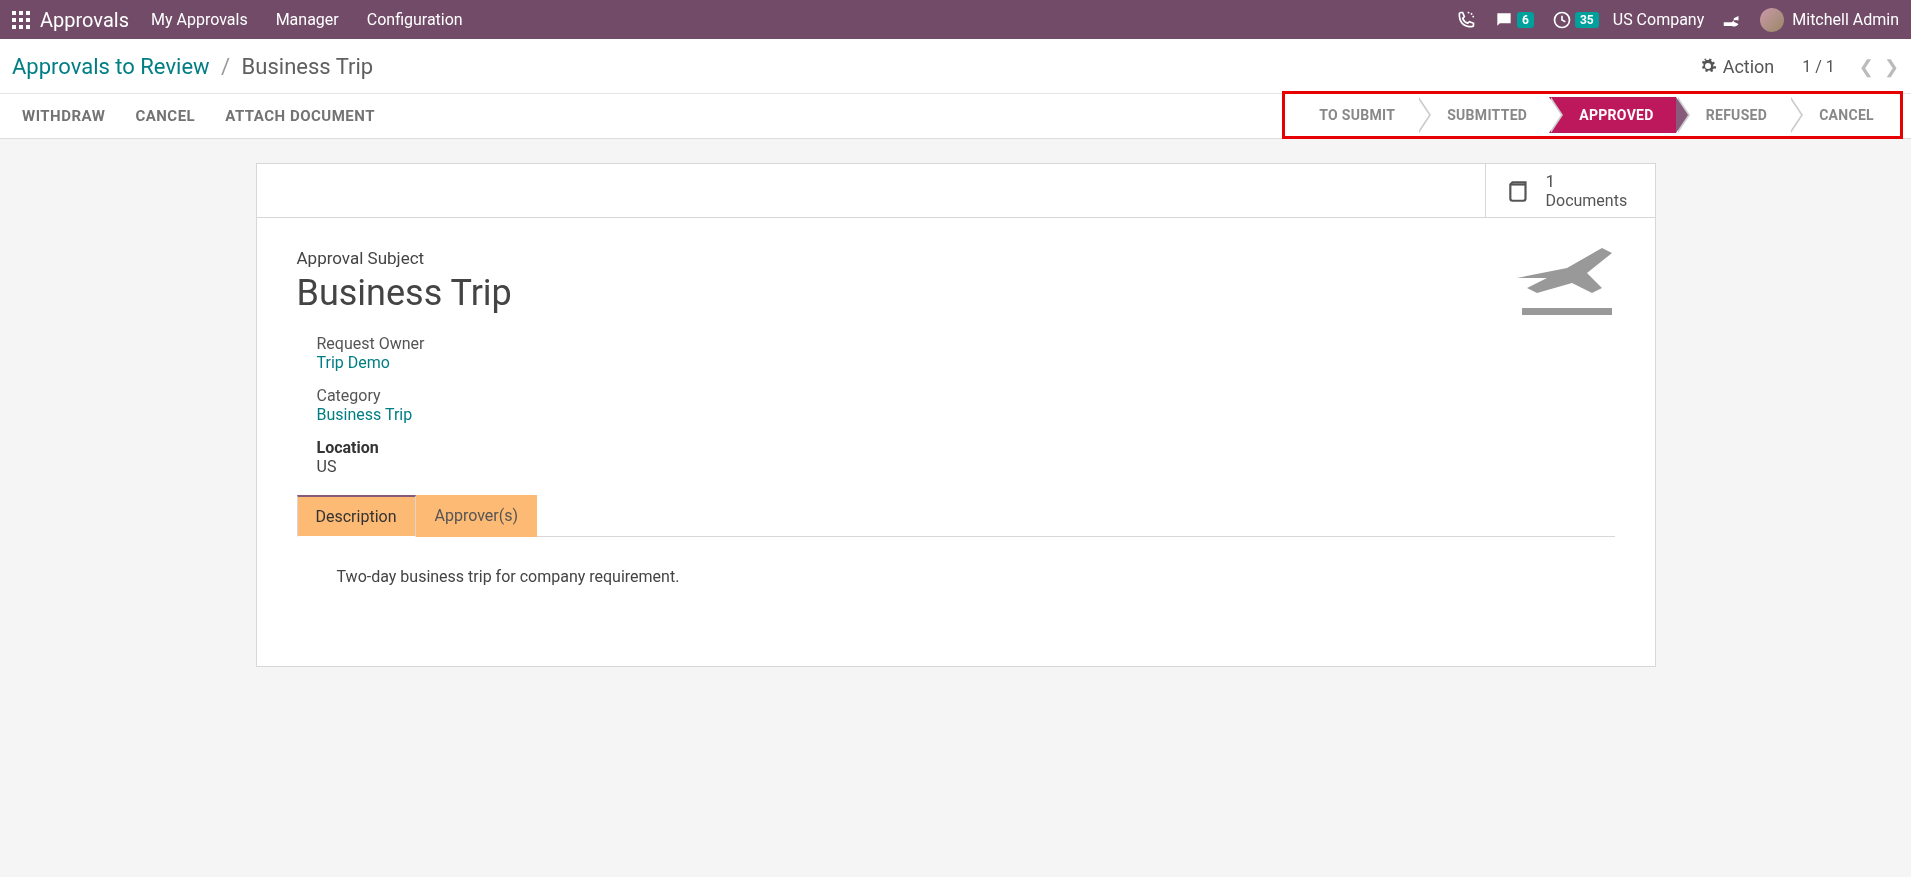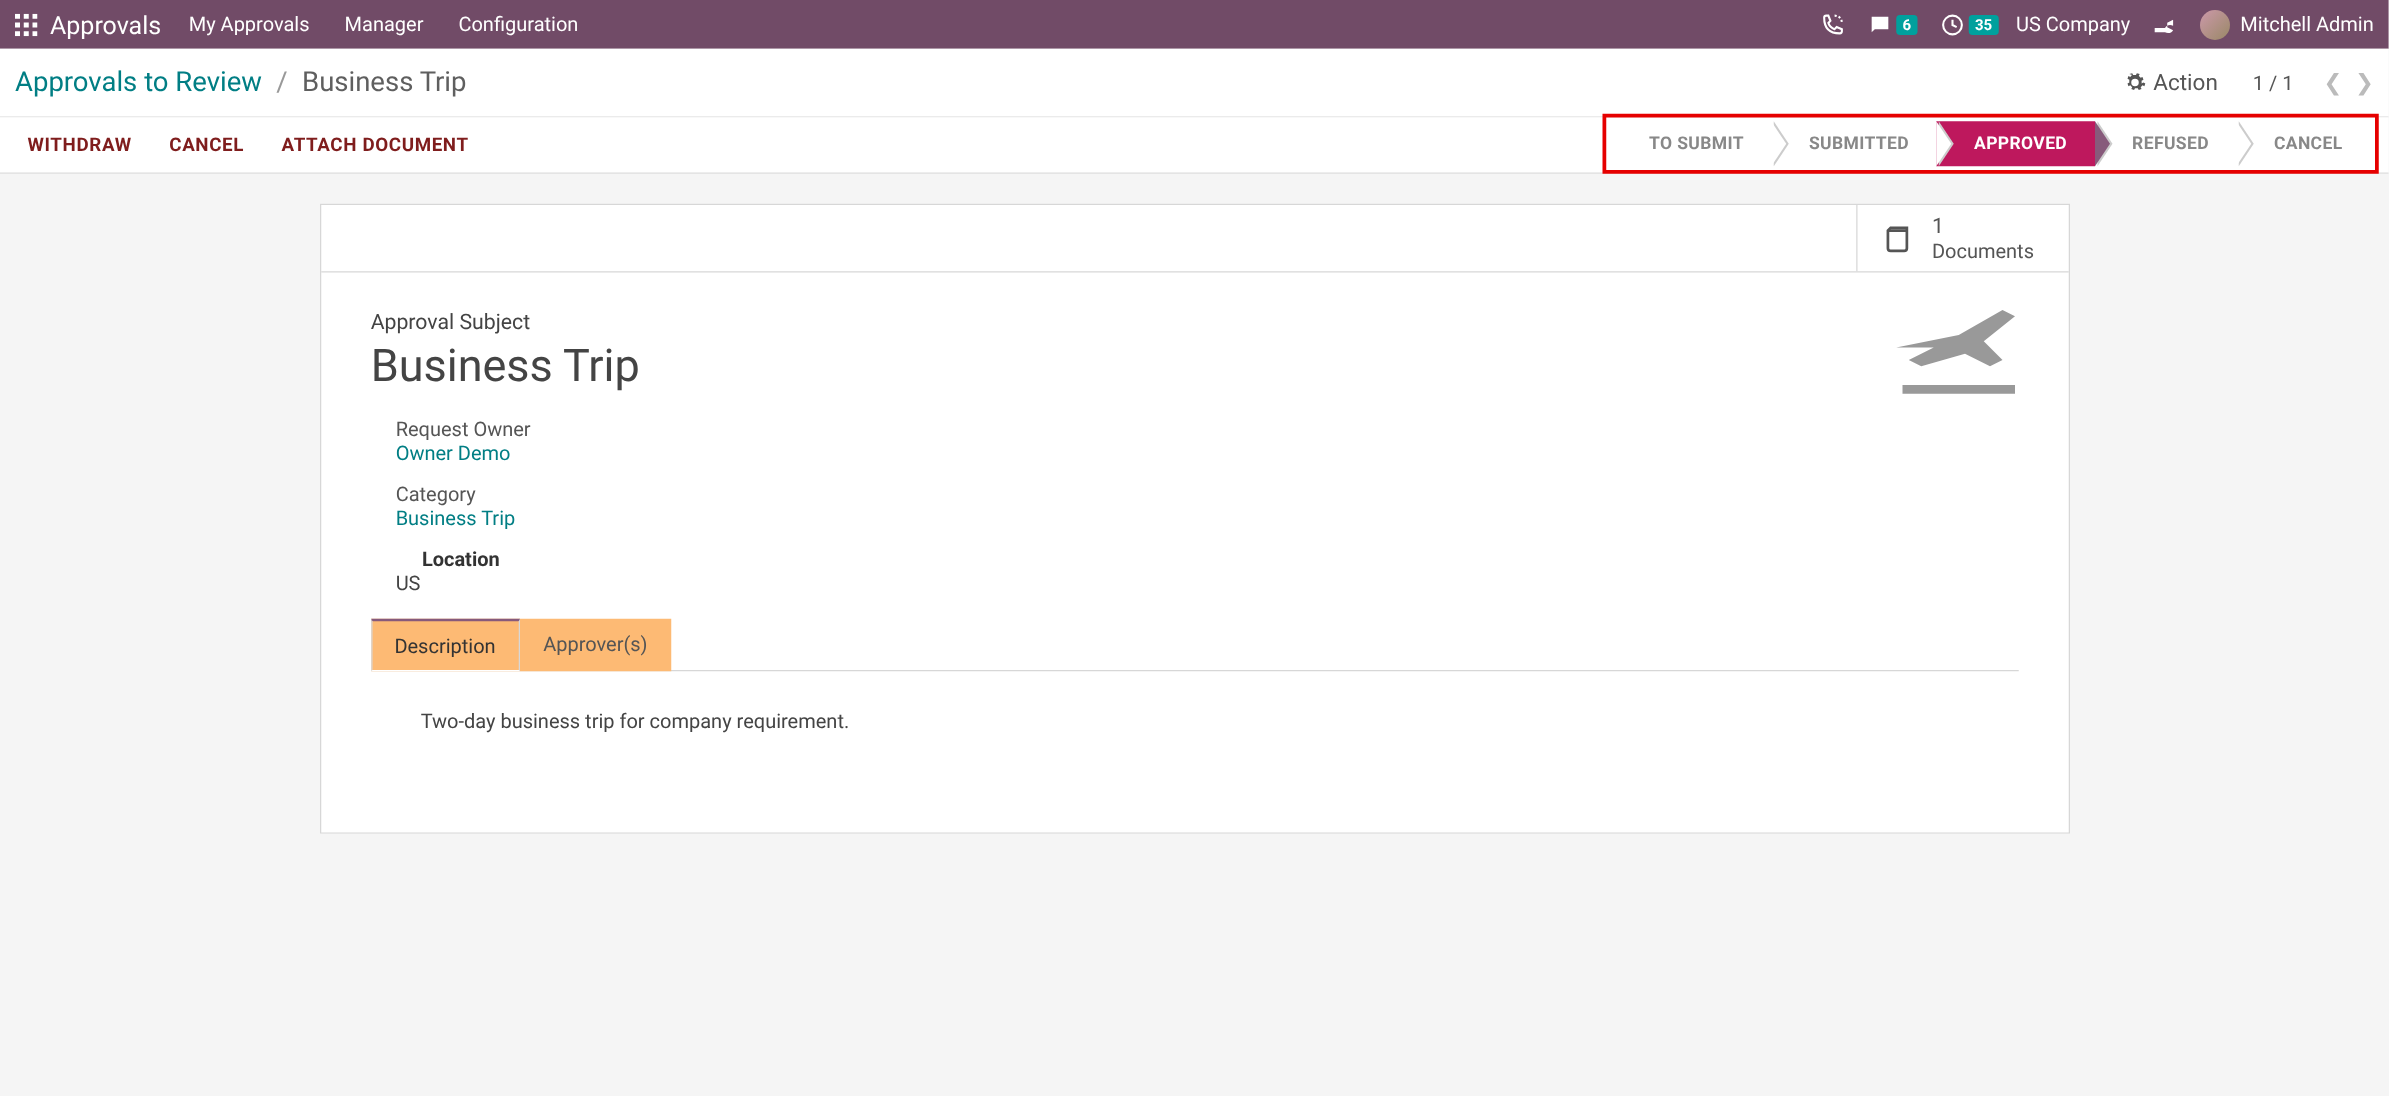--- a/index.html
+++ b/index.html
@@ -84,21 +84,21 @@
   .actionrow {
     background:#fff;
     height:45px;
     border-bottom: 1px solid #dcdcdc;
     display:flex;
     align-items:center;
     padding: 0 22px 0 22px;
     position:relative;
   }
   .act-btn {
-    color:#7f1d1d;
+    color:#737373;
     font-weight:700;
     letter-spacing:0.5px;
     font-size:15px;
     margin-right:30px;
     cursor:pointer;
   }
   .statusbar-wrapper {
     position:absolute;
     right:8px;
     top:-3px;
@@ -190,21 +190,21 @@
   .field-row {
     display:flex; align-items:flex-start;
     margin-bottom:14px;
     padding-left:20px;
     flex-direction:column;
   }
   .field-label {
     width:130px;
     font-size:16px; color:#555;
   }
-  .field-label.bold { font-weight:700; color:#333;margin-left:21px; }
+  .field-label.bold { font-weight:700; color:#333; }
   .field-value {
     font-size:16px; color:#444;
   }
   .field-value .link { color:#017e84; cursor:pointer; }
   .period-sub { display:flex; margin-bottom:8px; }
   .period-sub .plab { width:46px; color:#555; }
 
   
   .tabs {
     display:flex;
@@ -340,21 +340,21 @@
         <path d="M10 40 L60 30 L95 10 L105 15 L80 35 L95 50 L85 55 L65 45 L30 55 L20 50 L40 40 Z"></path>
         <rect x="15" y="70" width="90" height="7"></rect>
       </svg>
     </div>
 
     <div class="subject-label">Approval Subject</div>
     <div class="subject-value">Business Trip</div>
 
     <div class="field-row">
       <div class="field-label">Request Owner</div>
-      <div class="field-value"><span class="link">Owner Demo</span></div>
+      <div class="field-value"><span class="link">Trip Demo</span></div>
     </div>
 
     <div class="field-row">
       <div class="field-label">Category</div>
       <div class="field-value"><span class="link">Business Trip</span></div>
     </div>
 
 
     <div class="field-row">
       <div class="field-label bold">Location</div>

